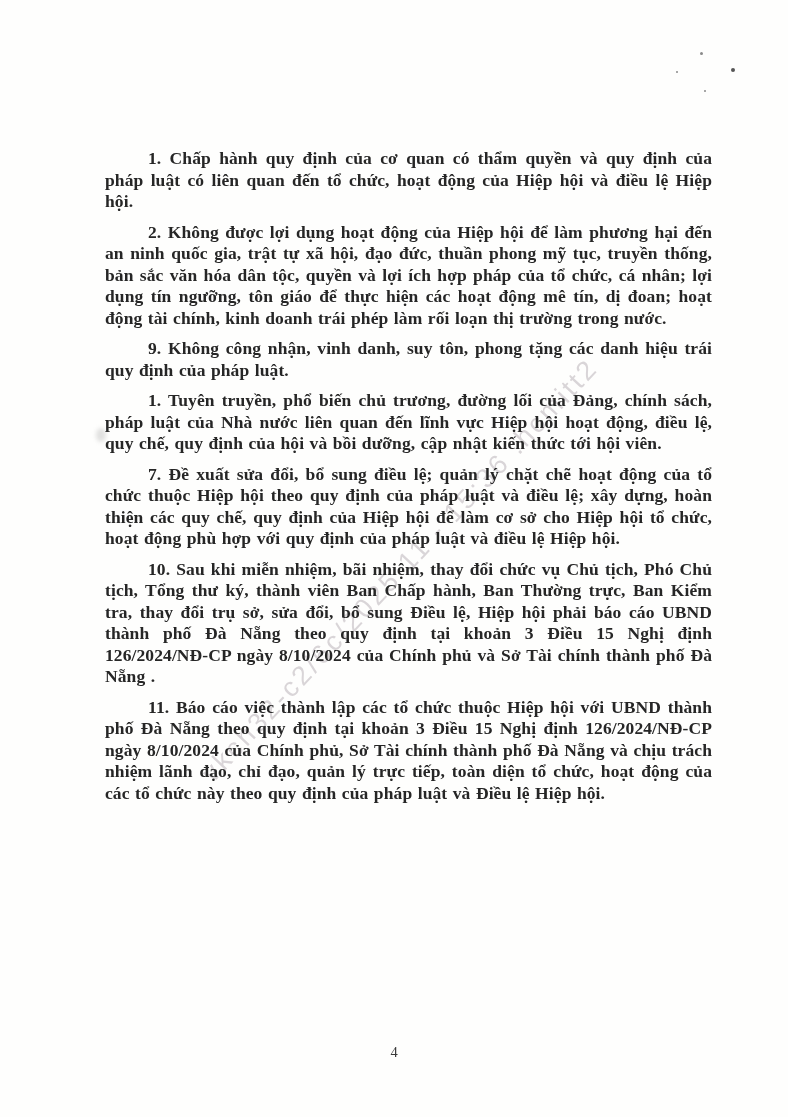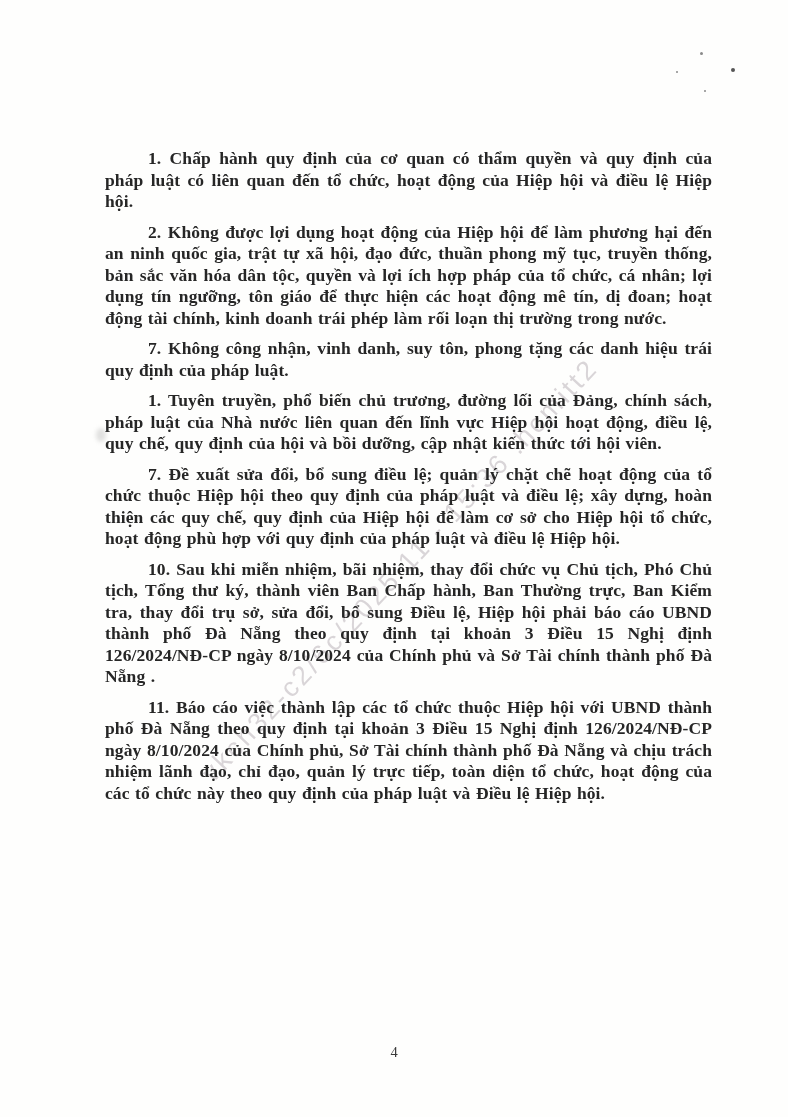--- a/index.html
+++ b/index.html
@@ -77,21 +77,21 @@
 </head>
 <body>
 
 <div class="page">
 
   <div class="watermark">vkch32-c2/6c/2025 11 - 15:36 .hcmitt2</div>
 
   <div class="text-block">
     <p>1. Chấp hành quy định của cơ quan có thẩm quyền và quy định của pháp luật có liên quan đến tổ chức, hoạt động của Hiệp hội và điều lệ Hiệp hội.</p>
     <p>2. Không được lợi dụng hoạt động của Hiệp hội để làm phương hại đến an ninh quốc gia, trật tự xã hội, đạo đức, thuần phong mỹ tục, truyền thống, bản sắc văn hóa dân tộc, quyền và lợi ích hợp pháp của tổ chức, cá nhân; lợi dụng tín ngưỡng, tôn giáo để thực hiện các hoạt động mê tín, dị đoan; hoạt động tài chính, kinh doanh trái phép làm rối loạn thị trường trong nước.</p>
-    <p>7. Không công nhận, vinh danh, suy tôn, phong tặng các danh hiệu trái quy định của pháp luật.</p>
+    <p>9. Không công nhận, vinh danh, suy tôn, phong tặng các danh hiệu trái quy định của pháp luật.</p>
     <p>1. Tuyên truyền, phổ biến chủ trương, đường lối của Đảng, chính sách, pháp luật của Nhà nước liên quan đến lĩnh vực Hiệp hội hoạt động, điều lệ, quy chế, quy định của hội và bồi dưỡng, cập nhật kiến thức tới hội viên.</p>
     <p>7. Đề xuất sửa đổi, bổ sung điều lệ; quản lý chặt chẽ hoạt động của tổ chức thuộc Hiệp hội theo quy định của pháp luật và điều lệ; xây dựng, hoàn thiện các quy chế, quy định của Hiệp hội để làm cơ sở cho Hiệp hội tổ chức, hoạt động phù hợp với quy định của pháp luật và điều lệ Hiệp hội.</p>
     <p>10. Sau khi miễn nhiệm, bãi nhiệm, thay đổi chức vụ Chủ tịch, Phó Chủ tịch, Tổng thư ký, thành viên Ban Chấp hành, Ban Thường trực, Ban Kiểm tra, thay đổi trụ sở, sửa đổi, bổ sung Điều lệ, Hiệp hội phải báo cáo UBND thành phố Đà Nẵng theo quy định tại khoản 3 Điều 15 Nghị định 126/2024/NĐ-CP ngày 8/10/2024 của Chính phủ và Sở Tài chính thành phố Đà Nẵng .</p>
     <p>11. Báo cáo việc thành lập các tổ chức thuộc Hiệp hội với UBND thành phố Đà Nẵng theo quy định tại khoản 3 Điều 15 Nghị định 126/2024/NĐ-CP ngày 8/10/2024 của Chính phủ, Sở Tài chính thành phố Đà Nẵng và chịu trách nhiệm lãnh đạo, chỉ đạo, quản lý trực tiếp, toàn diện tổ chức, hoạt động của các tổ chức này theo quy định của pháp luật và Điều lệ Hiệp hội.</p>
   </div>
 
   <div class="page-number">4</div>
 
   <div class="speck s1"></div>
   <div class="speck s2"></div>

